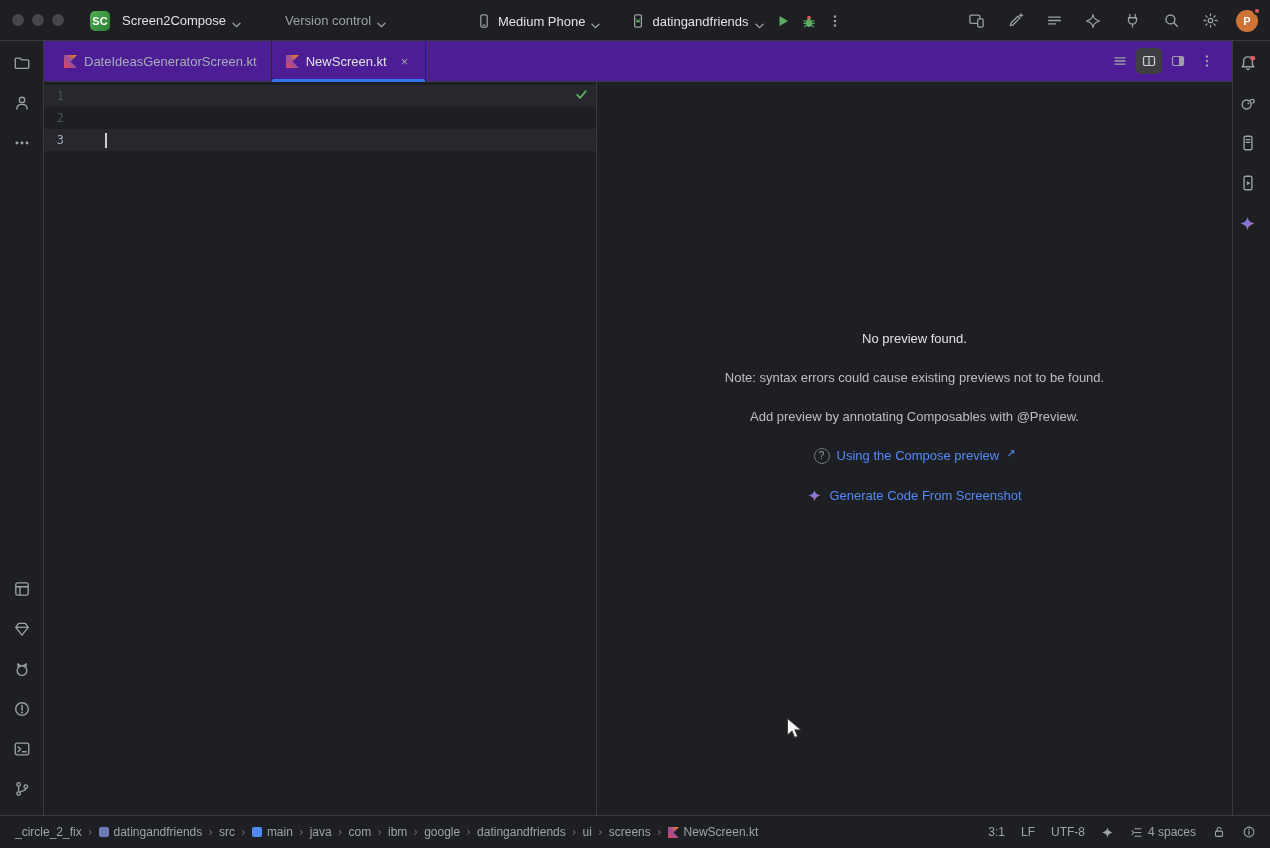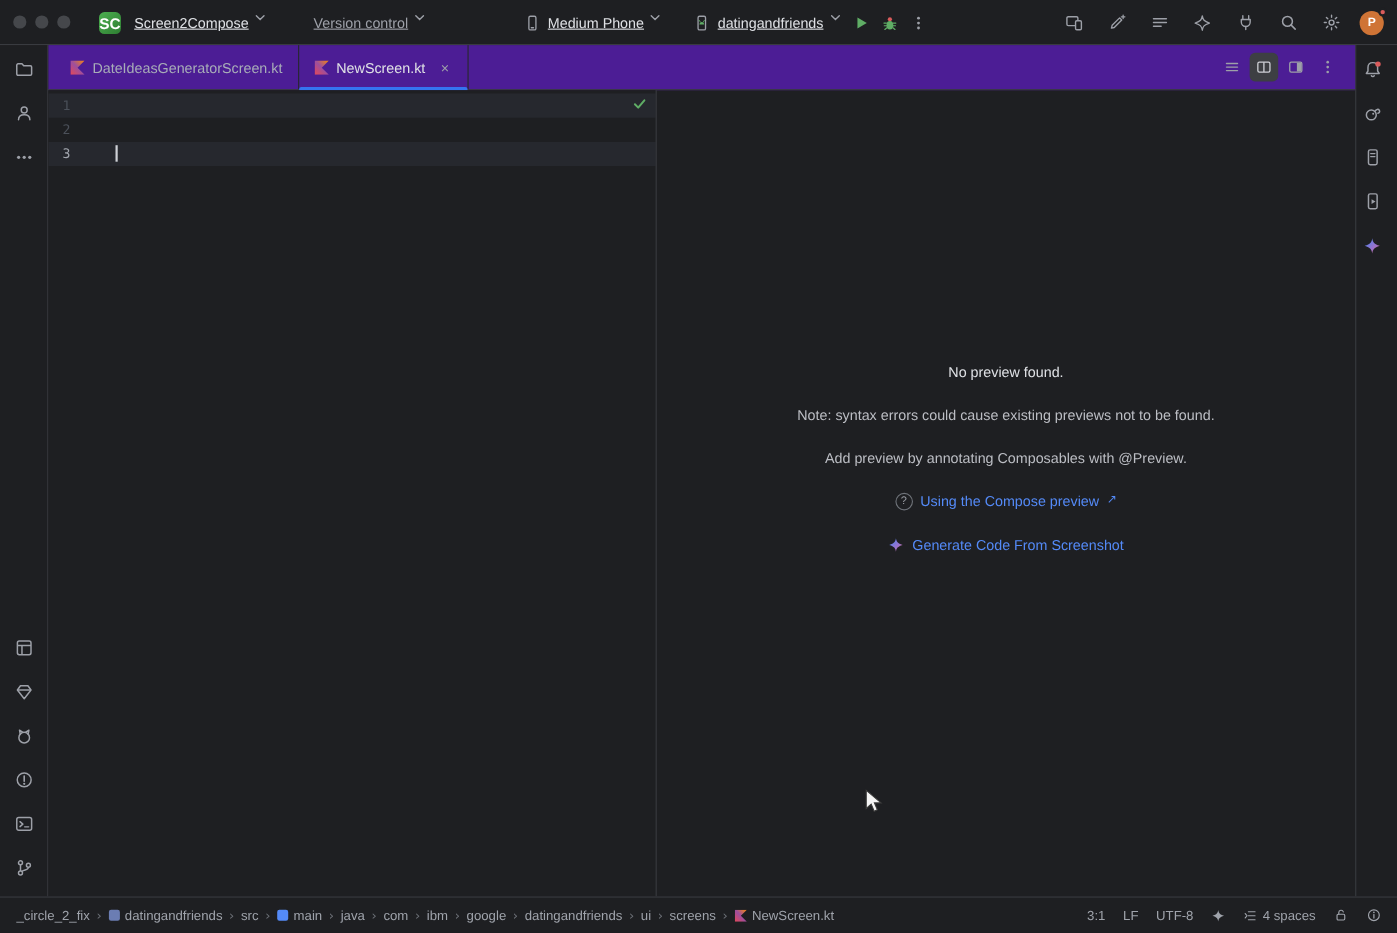--- a/index.html
+++ b/index.html
@@ -13,23 +13,23 @@
   svg { display:block; }
 
   
   .titlebar { position:absolute; top:0; left:0; right:0; height:41px; background:#1e1f22; border-bottom:1px solid #393b40; }
   .traffic { position:absolute; left:12px; top:14px; display:flex; gap:8px; }
   .tl { width:12px; height:12px; border-radius:50%; background:#45474b; display:inline-block; }
   .grp { position:absolute; top:0; height:41px; display:flex; align-items:center; }
   .grp.gleft { left:90px; gap:6px; }
   .grp.gcenter { left:470px; gap:0; }
   .grp.gright { right:12px; gap:13px; }
-  .tbtn { display:flex; align-items:flex-start; gap:6px; padding:4px 6px; border-radius:6px; color:#dfe1e5;text-decoration:underline; }
+  .tbtn { display:flex; align-items:flex-end; gap:6px; padding:4px 6px; border-radius:6px; color:#dfe1e5; }
   .tbtn.muted { color:#9da0a8; }
-  .badge-sc { width:20px; height:20px; border-radius:5px; background:linear-gradient(135deg,#4caf50,#2e7d32); color:#fff; font-size:14px; font-weight:700; display:flex; align-items:center; justify-content:center; }
+  .badge-sc { width:20px; height:20px; border-radius:5px; background:linear-gradient(135deg,#4caf50,#2e7d32); color:#fff; font-size:11px; font-weight:700; display:flex; align-items:center; justify-content:center; }
   .iconbtn { width:26px; height:26px; border-radius:6px; display:flex; align-items:center; justify-content:center; color:#9da0a8; }
   .avatar { width:22px; height:22px; border-radius:50%; background:#cf7436; color:#fff; font-size:11px; font-weight:700; display:flex; align-items:center; justify-content:center; position:relative; }
   .avatar .dot { position:absolute; top:-3px; right:-3px; width:8px; height:8px; border-radius:50%; background:#db5c5c; border:2px solid #1e1f22; }
   .vc-gap { margin-left:26px; }
   .rc-gap { margin-left:18px; }
 
   
   .left-stripe { position:absolute; top:41px; bottom:33px; left:0; width:44px; border-right:1px solid #393b40; display:flex; flex-direction:column; align-items:center; padding:8px 0 12px; }
   .right-stripe { position:absolute; top:41px; bottom:33px; right:8px; width:30px; border-left:1px solid #393b40; display:flex; flex-direction:column; align-items:center; padding:8px 0 12px; }
   .stripe-btn { width:28px; height:28px; margin-bottom:12px; border-radius:6px; display:flex; align-items:center; justify-content:center; color:#9da0a8; flex:none; }

